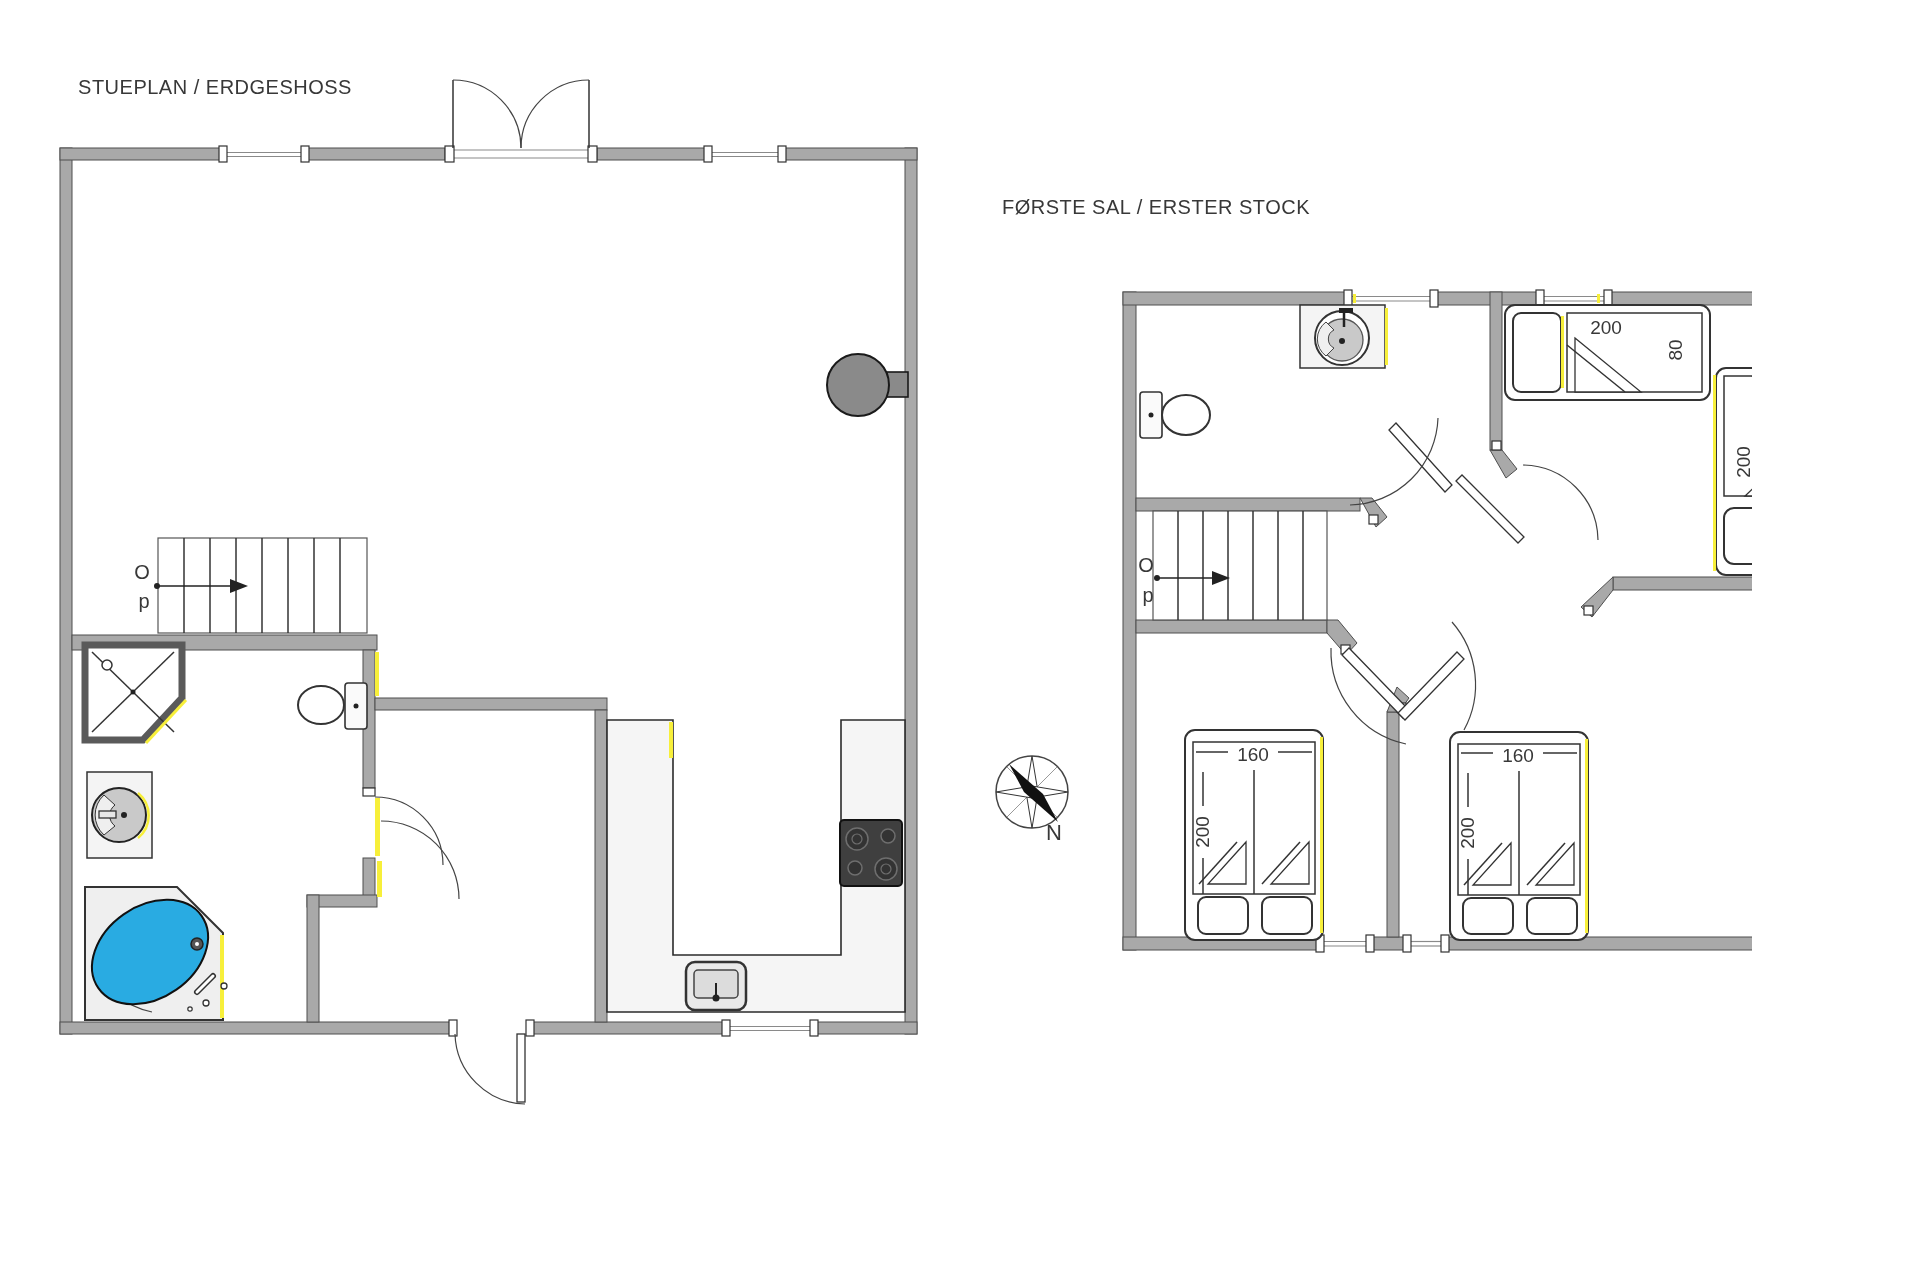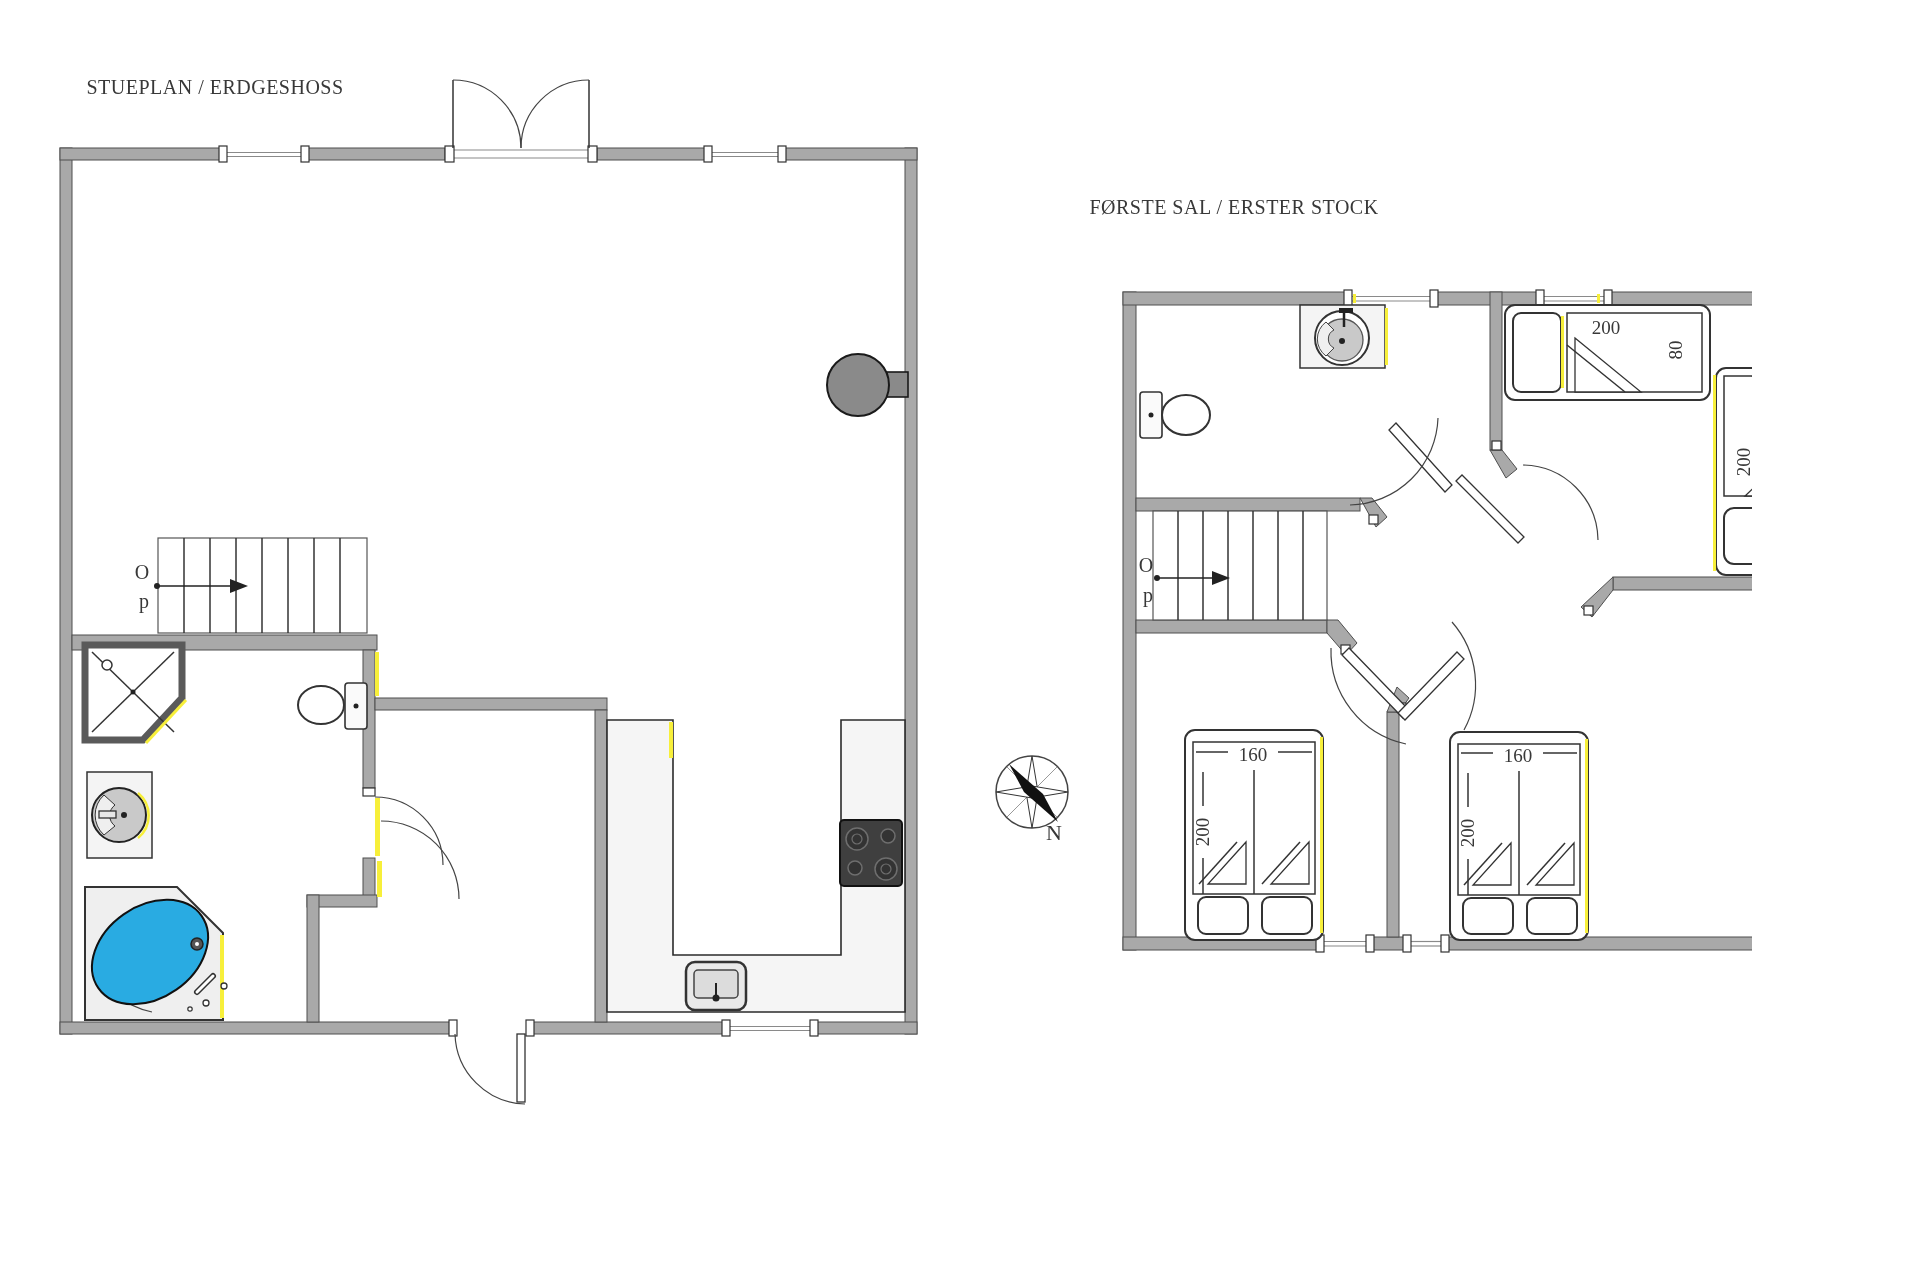--- a/index.html
+++ b/index.html
@@ -1,17 +1,17 @@
 <!DOCTYPE html>
 <html><head>
 <meta charset="utf-8">
 <style>
   html,body{margin:0;padding:0;background:#ffffff;}
   #canvas{position:relative;width:1752px;height:1280px;background:#ffffff;overflow:hidden;
-          font-family:Liberation Serif, serif;}
+          font-family:Liberation Sans, sans-serif;}
   svg{position:absolute;left:0;top:0;}
   .wall{fill:#a9a9a9;stroke:#4f4f4f;stroke-width:1;}
   .thin{fill:none;stroke:#333;stroke-width:1.5;}
   .fixture{fill:#ffffff;stroke:#333;stroke-width:2;}
   .lightfix{fill:#f4f4f4;stroke:#333;stroke-width:1.5;}
   .glass{stroke:#8a8a8a;stroke-width:1.2;fill:none;}
   .cap{fill:#ffffff;stroke:#333;stroke-width:1.2;}
   .leaf{fill:#ffffff;stroke:#333;stroke-width:1.3;}
   .arc{fill:none;stroke:#444;stroke-width:1.2;}
   .tread{stroke:#555;stroke-width:1.2;fill:#fff;}
@@ -359,21 +359,21 @@
     <circle cx="1032" cy="792" r="36" fill="#ffffff" stroke="#444" stroke-width="1.5"></circle>
     <line x1="1007" y1="767" x2="1057" y2="817" stroke="#999" stroke-width="1"></line>
     <line x1="1057" y1="767" x2="1007" y2="817" stroke="#999" stroke-width="1"></line>
     <polygon points="1032,756 1038,792 1032,828 1026,792" fill="#ffffff" stroke="#333" stroke-width="1"></polygon>
     <polygon points="996,792 1032,786 1068,792 1032,798" fill="#ffffff" stroke="#333" stroke-width="1"></polygon>
     <polygon points="1009,764 1043,794 1058,822 1024,792" fill="#111"></polygon>
   </g>
 </svg>
 
 <div class="title" style="left:215px;top:87px;">STUEPLAN / ERDGESHOSS</div>
-<div class="title" style="left:1234px;top:207px;">FØRSTE SAL / ERSTER STOCK</div>
+<div class="title" style="left:1156px;top:207px;">FØRSTE SAL / ERSTER STOCK</div>
 
 <div class="lbl" style="left:142px;top:572px;">O</div>
 <div class="lbl" style="left:144px;top:601px;">p</div>
 
 <div class="lbl" style="left:1146px;top:565px;">O</div>
 <div class="lbl" style="left:1148px;top:595px;">p</div>
 
 <div class="lbl dim" style="left:1606px;top:328px;">200</div>
 <div class="lbl dim rot" style="left:1676px;top:350px;">80</div>
 

